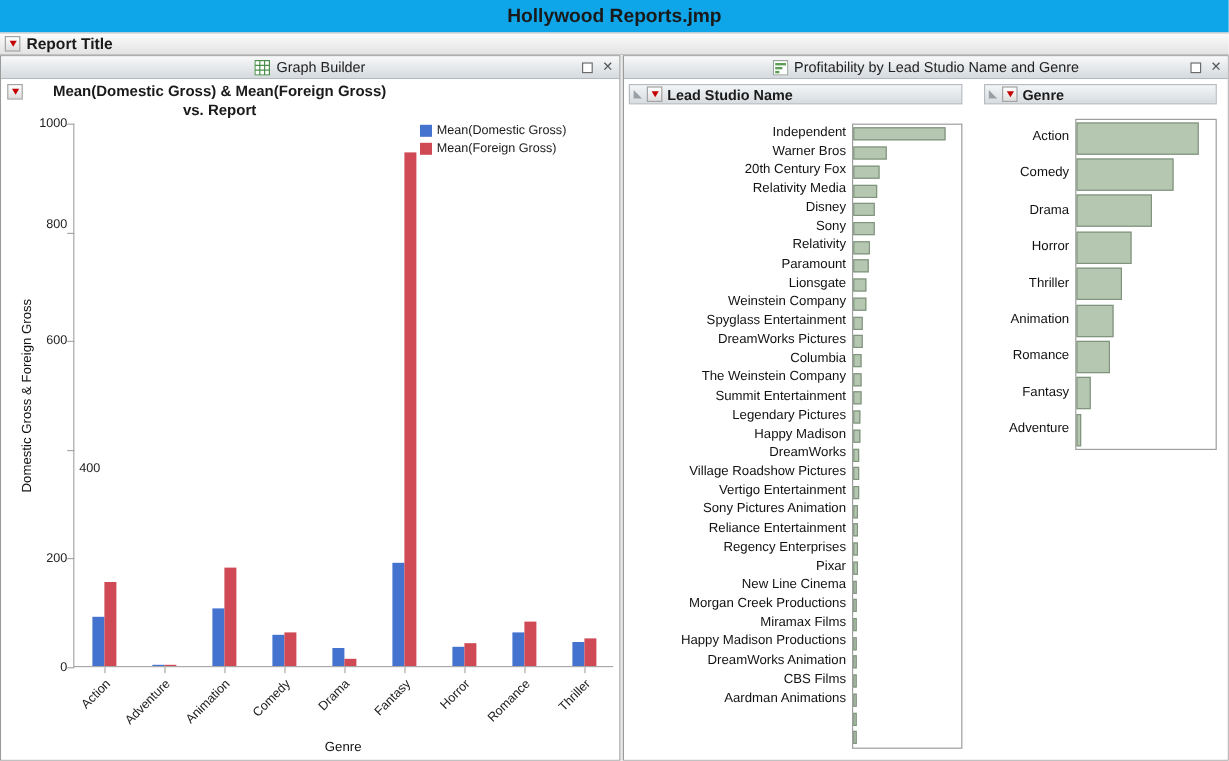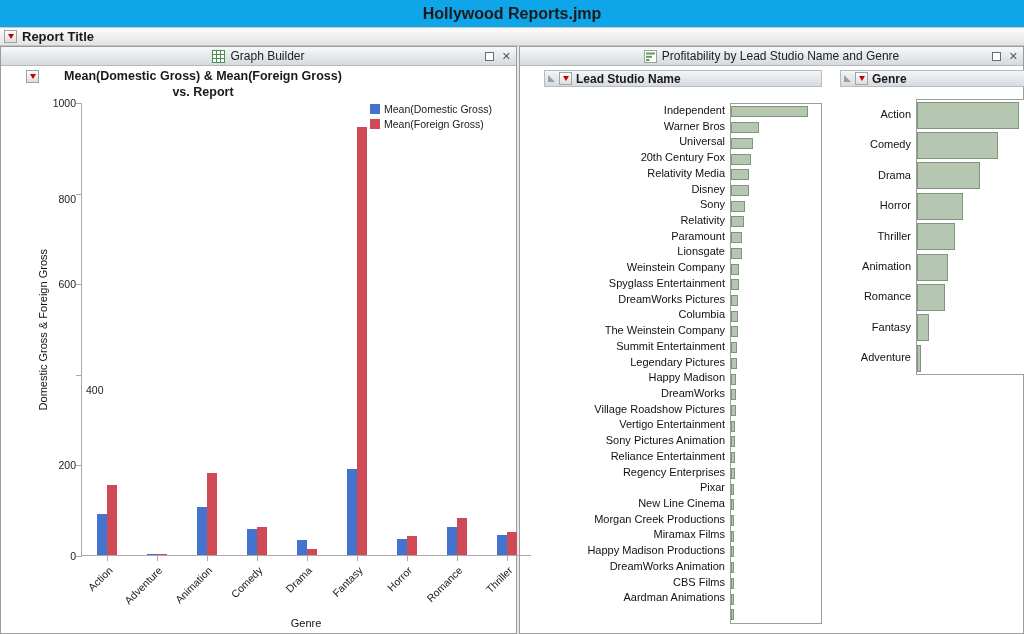--- a/index.html
+++ b/index.html
@@ -22,21 +22,21 @@
   .win-controls { position:absolute; right:5px; top:0; bottom:0; display:flex; align-items:center; gap:8px; }
   .wc-box { width:9px; height:9px; border:1px solid #6b6b6b; background:#fff; }
   .wc-x { font-size:11px; color:#555; line-height:1; cursor:default; }
 
   .rt-btn { width:13px; height:13px; background:linear-gradient(#ffffff,#dedede); border:1px solid #a3a3a3;
             display:inline-flex; align-items:center; justify-content:center; flex:0 0 auto; }
   .rt-btn::after { content:""; width:0; height:0; border-left:3.5px solid transparent; border-right:3.5px solid transparent; border-top:5px solid #c40000; }
 
   .tri-gray { width:0; height:0; border-left:7px solid #98a0a6; border-top:7px solid transparent; flex:0 0 auto; }
 
-  .panel-body { position:relative; flex:1; background:#fff;margin-left:20px; }
+  .panel-body { position:relative; flex:1; background:#fff; }
 
   
   .gb-menu-btn { position:absolute; left:5px; top:4px; }
   .gb-title { position:absolute; left:8px; top:2px; width:348px; text-align:center; font-weight:bold; font-size:12.5px; line-height:1.3; }
   .gb-legend { position:absolute; left:349px; top:37px; }
   .legend-row { display:flex; align-items:center; gap:4px; margin-bottom:3px; }
   .legend-swatch { width:10px; height:10px; flex:0 0 auto; }
   .legend-label { font-size:10.5px; white-space:nowrap; }
 
   .gb-ylab { position:absolute; left:16px; top:37px; height:453px; display:flex; align-items:center; }
@@ -138,21 +138,21 @@
           <div class="vbar" style="left: 375px; width: 10px; height: 37px; background: rgb(208, 74, 85);"></div>
           <div class="vbar" style="left: 425px; width: 10px; height: 23px; background: rgb(208, 74, 85);"></div>
           <div class="ytick-label" style="top: 447px;">0</div>
           <div class="ytick-mark" style="top: 453px;"></div>
           <div class="ytick-label" style="top: 356.4px;">200</div>
           <div class="ytick-mark" style="top: 362.4px;"></div>
           <div class="ytick-label" style="top: 281px; padding-left: 40px;">400</div>
           <div class="ytick-mark" style="top: 271.8px;"></div>
           <div class="ytick-label" style="top: 175.2px;">600</div>
           <div class="ytick-mark" style="top: 181.2px;"></div>
-          <div class="ytick-label" style="top: 90px;">800</div>
+          <div class="ytick-label" style="top: 78px;">800</div>
           <div class="ytick-mark" style="top: 90.6px;"></div>
           <div class="ytick-label" style="top: -6px;">1000</div>
           <div class="ytick-mark" style="top: 0px;"></div>
           <div class="xtick-mark" style="left: 25px;"></div>
           <div class="xtick-label" style="right: 425px;">Action</div>
           <div class="xtick-mark" style="left: 75px;"></div>
           <div class="xtick-label" style="right: 375px;">Adventure</div>
           <div class="xtick-mark" style="left: 125px;"></div>
           <div class="xtick-label" style="right: 325px;">Animation</div>
           <div class="xtick-mark" style="left: 175px;"></div>
@@ -193,21 +193,20 @@
       <div class="subsection studio-section">
         <div class="subheader">
           <span class="tri-gray"></span>
           <span class="rt-btn"></span>
           <span class="subheader-text">Lead Studio Name</span>
         </div>
         <div class="hchart">
           <div class="hlabels">
               <div class="hlabel" style="height: 15.72px; line-height: 15.72px;">Independent</div>
               <div class="hlabel" style="height: 15.72px; line-height: 15.72px;">Warner Bros</div>
-              <div class="hlabel" style="height: 15.72px; line-height: 15.72px;">Universal</div>
               <div class="hlabel" style="height: 15.72px; line-height: 15.72px;">20th Century Fox</div>
               <div class="hlabel" style="height: 15.72px; line-height: 15.72px;">Relativity Media</div>
               <div class="hlabel" style="height: 15.72px; line-height: 15.72px;">Disney</div>
               <div class="hlabel" style="height: 15.72px; line-height: 15.72px;">Sony</div>
               <div class="hlabel" style="height: 15.72px; line-height: 15.72px;">Relativity</div>
               <div class="hlabel" style="height: 15.72px; line-height: 15.72px;">Paramount</div>
               <div class="hlabel" style="height: 15.72px; line-height: 15.72px;">Lionsgate</div>
               <div class="hlabel" style="height: 15.72px; line-height: 15.72px;">Weinstein Company</div>
               <div class="hlabel" style="height: 15.72px; line-height: 15.72px;">Spyglass Entertainment</div>
               <div class="hlabel" style="height: 15.72px; line-height: 15.72px;">DreamWorks Pictures</div>

